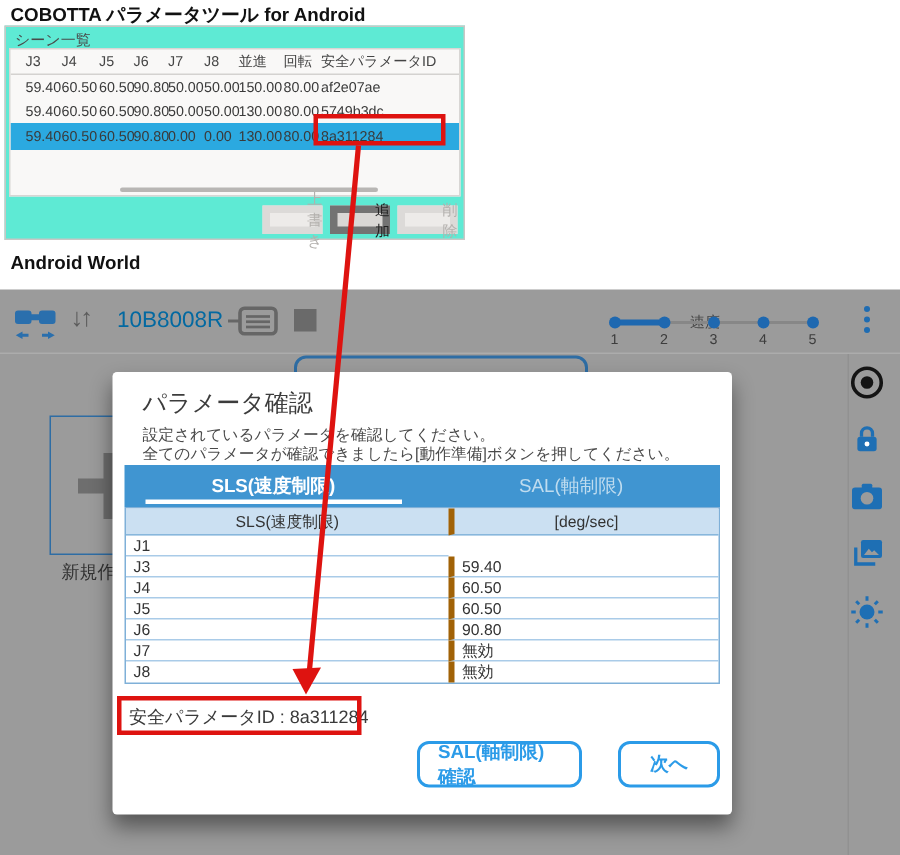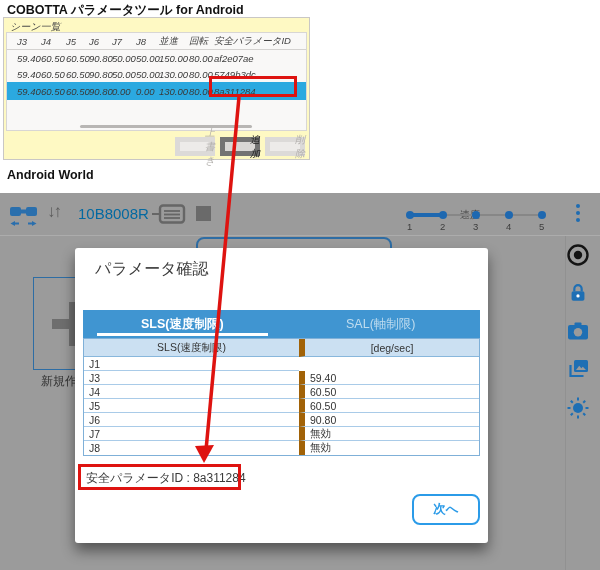--- a/index.html
+++ b/index.html
@@ -9,21 +9,21 @@
     background:#ffffff; overflow:hidden; color:#333;
   }
   .abs { position:absolute; }
 
   
   .app-title { left:7px; top:2px; font-size:12.5px; font-weight:bold; color:#111; }
   .world-title { left:7px; top:168px; font-size:12.5px; font-weight:bold; color:#111; }
 
   
   .scene-panel { left:3px; top:17px; width:307px; height:143px;
-    background:#fef9c3; border:1px solid #c9c7c5;font-style:italic; }
+    background:#5eead4; border:1px solid #c9c7c5; }
   .scene-title { position:absolute; left:6px; top:2px; font-size:10px; color:#4a4a4a; }
   .scene-list { position:absolute; left:2px; right:2px; top:14px; height:99px;
     background:#f9f8f7; border:1px solid #d8d6d4; overflow:hidden; }
   .sgrid { display:grid; grid-template-columns:24px 25px 23px 23px 24px 23px 30px 25px 1fr;
     padding-left:10px; align-items:center; font-size:9.5px; color:#3a3a3a; white-space:nowrap; }
   .sgrid span { overflow:visible; }
   .sgrid.shead { height:17px; border-bottom:1px solid #d4d2d0; color:#444; }
   .srow { height:16px; }
   .srow.selected { height:18px; background:#2BA9E0; }
   .scene-scrollbar { position:absolute; left:73px; top:92px; width:172px; height:3px;
@@ -75,21 +75,21 @@
     display:flex; }
   .tab { flex:1; display:flex; align-items:center; justify-content:center; font-size:12.5px;
     color:#BFDCEF; position:relative; cursor:pointer; }
   .tab.active { color:#ffffff; font-weight:bold; }
   .tab.active::after { content:""; position:absolute; left:7%; right:7%; bottom:2px; height:3px; background:#fff; }
 
   .ptable { position:absolute; left:8px; right:8px; top:90px; border:1px solid #7FB0D8; }
   .prow { display:grid; grid-template-columns:215px 1fr; }
   .prow > span { border-bottom:1px solid #A9CBE8; height:14px; display:flex; align-items:center;
     font-size:10.5px; color:#333; padding-left:5px; }
-  .prow > span + span { border-left:6px solid #a16207; }
+  .prow > span + span { border-left:4px solid #a16207; }
   .prow.phead > span { height:18px; background:#CBE0F2; justify-content:center; padding-left:0;
     border-bottom:1px solid #88B7DC; }
   .prow:last-child > span { border-bottom:none; }
 
   .safety-id { position:absolute; left:11px; top:222px; font-size:12px; color:#3a3a3a; white-space:nowrap; }
   .dlg-buttons { position:absolute; right:8px; bottom:18px; display:flex; gap:24px; }
   .btn-outline { height:31px; border:2px solid #2B9BE8; border-radius:8px; background:#fff;
     color:#2B9BE8; font-size:12.5px; font-weight:bold; display:flex; align-items:center;
     justify-content:center; cursor:pointer; padding:0 12px; }
   .btn-sal { width:110px; }
@@ -258,20 +258,24 @@
 <div class="abs tile">
   <div class="ph"></div>
   <div class="pv"></div>
 </div>
 <div class="abs tile-label">新規作成</div>
 
 <div class="abs bg-button"></div>
 
 <div class="abs dialog">
   <div class="dlg-title">パラメータ確認</div>
+  <div class="dlg-desc">
+    <div>設定されているパラメータを確認してください。</div>
+    <div>全てのパラメータが確認できましたら[動作準備]ボタンを押してください。</div>
+  </div>
   <div class="tabbar">
     <div class="tab active">SLS(速度制限)</div>
     <div class="tab">SAL(軸制限)</div>
   </div>
   <div class="ptable">
     <div class="prow phead">
       <span>SLS(速度制限)</span>
       <span>[deg/sec]</span>
     </div>
     <div class="prow">
@@ -297,20 +301,21 @@
         <span>J7</span>
         <span>無効</span>
       </div>
     <div class="prow">
         <span>J8</span>
         <span>無効</span>
       </div>
   </div>
   <div class="safety-id">安全パラメータID : 8a311284</div>
   <div class="dlg-buttons">
+    <div class="btn-outline btn-sal">SAL(軸制限)確認</div>
     <div class="btn-outline btn-next">次へ</div>
   </div>
 </div>
 
 <div class="abs red-box1"></div>
 <div class="abs red-box2"></div>
 <svg class="abs arrow-overlay" width="600" height="570" viewBox="0 0 600 570">
   <line x1="239" y1="97" x2="206" y2="450" stroke="#DE1310" stroke-width="3.5"></line>
   <polygon points="204,463 195,446 214,445" fill="#DE1310"></polygon>
 </svg>

